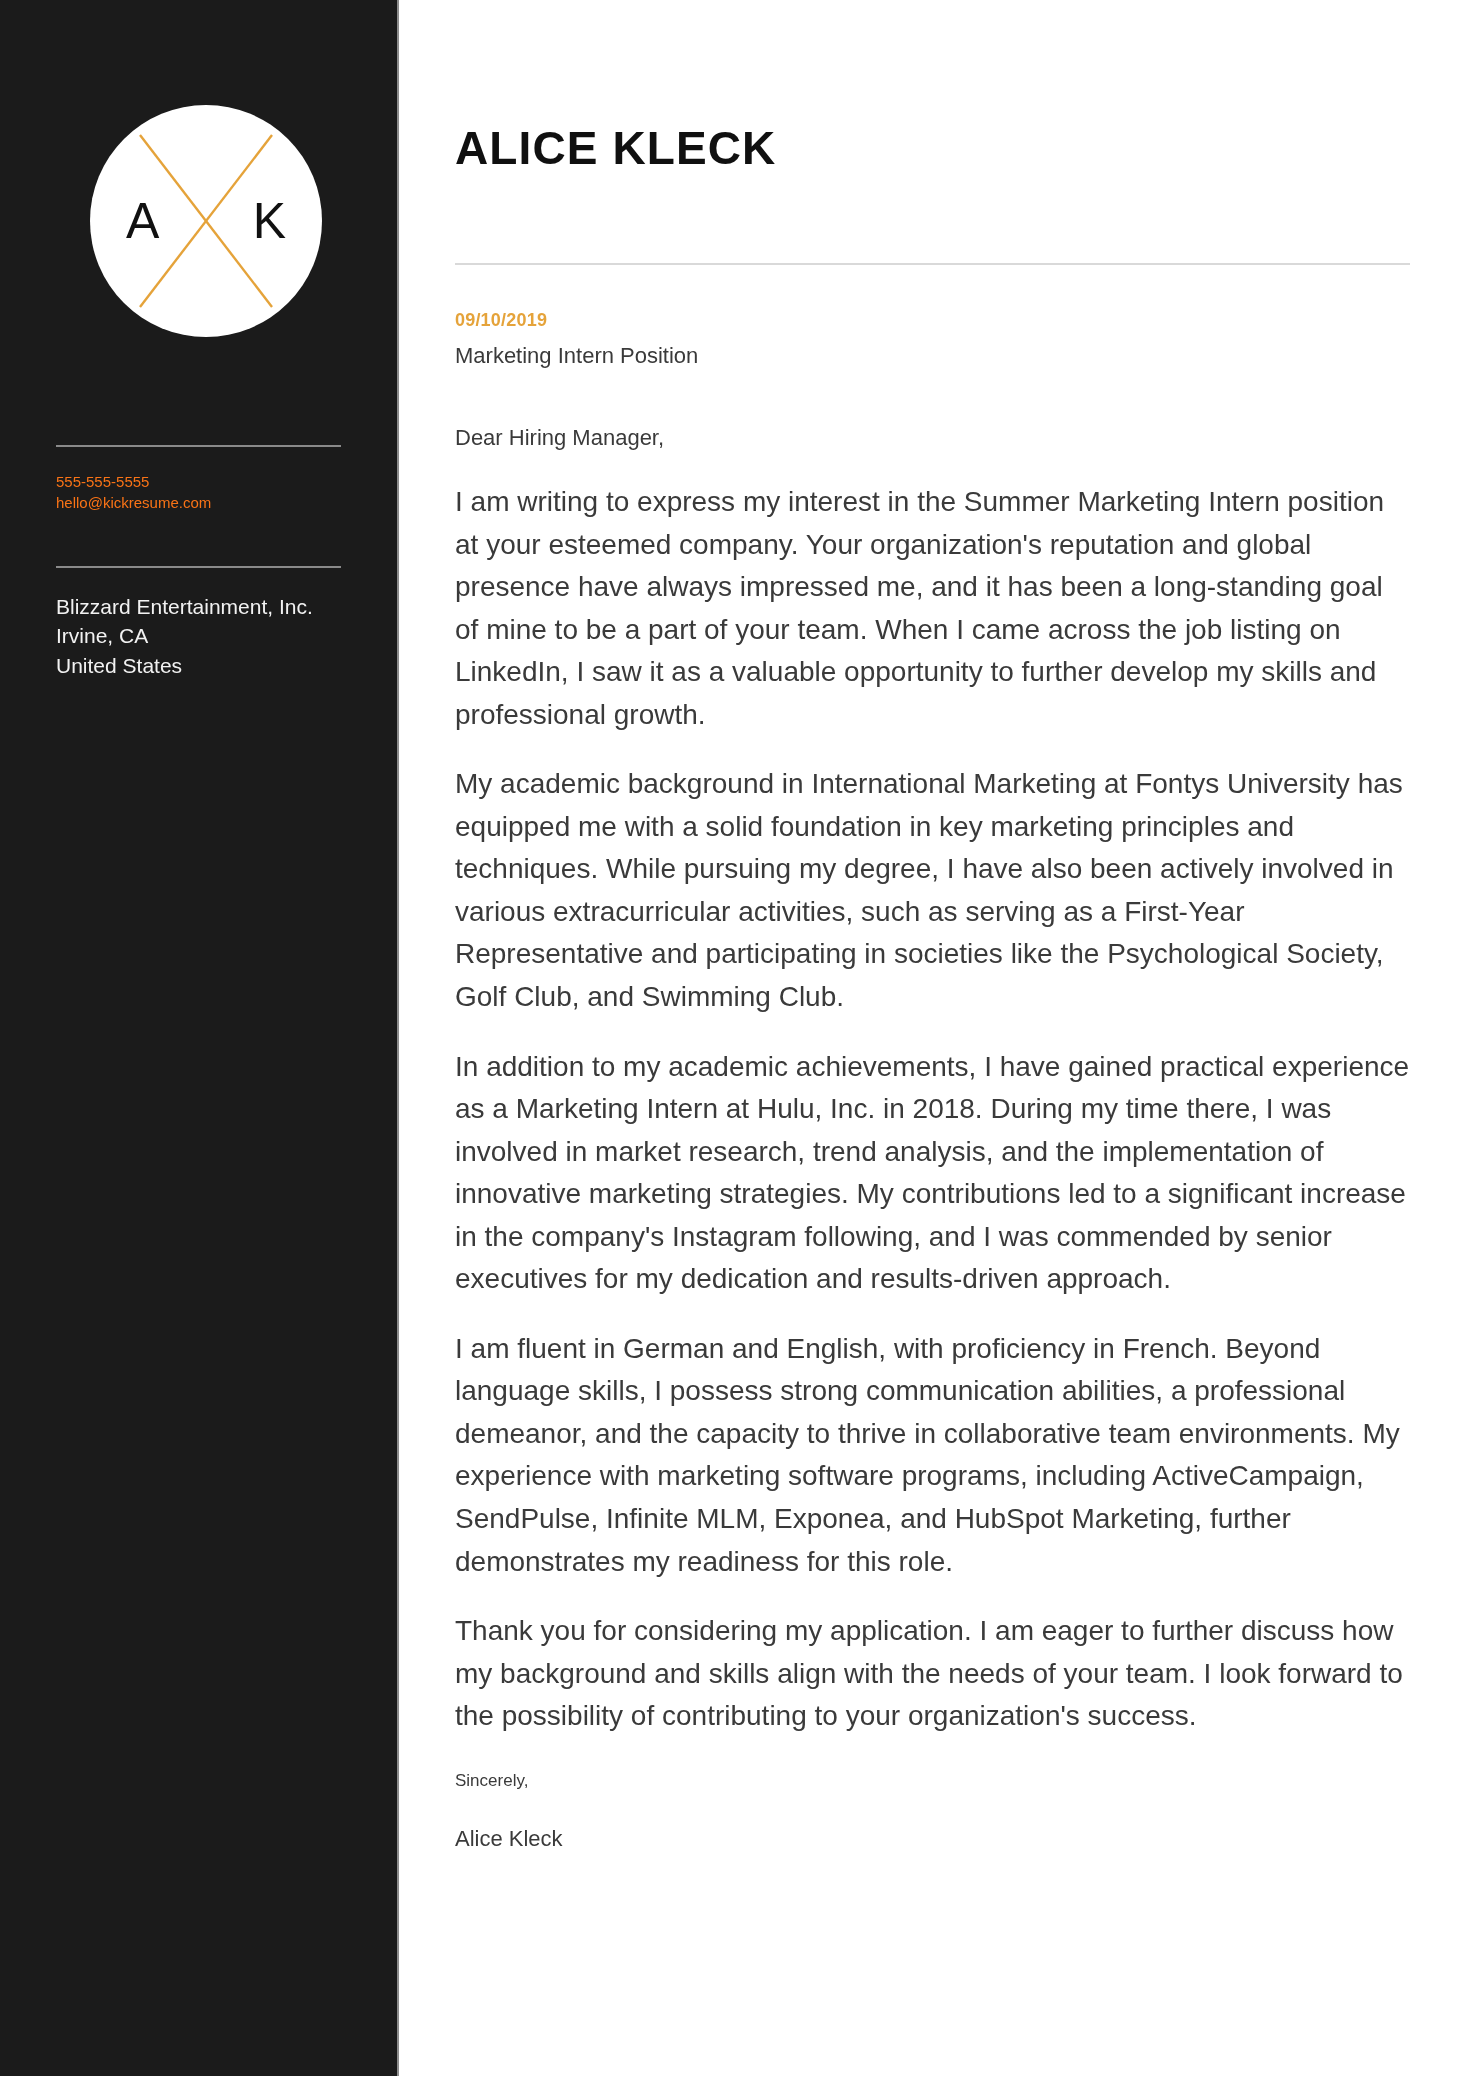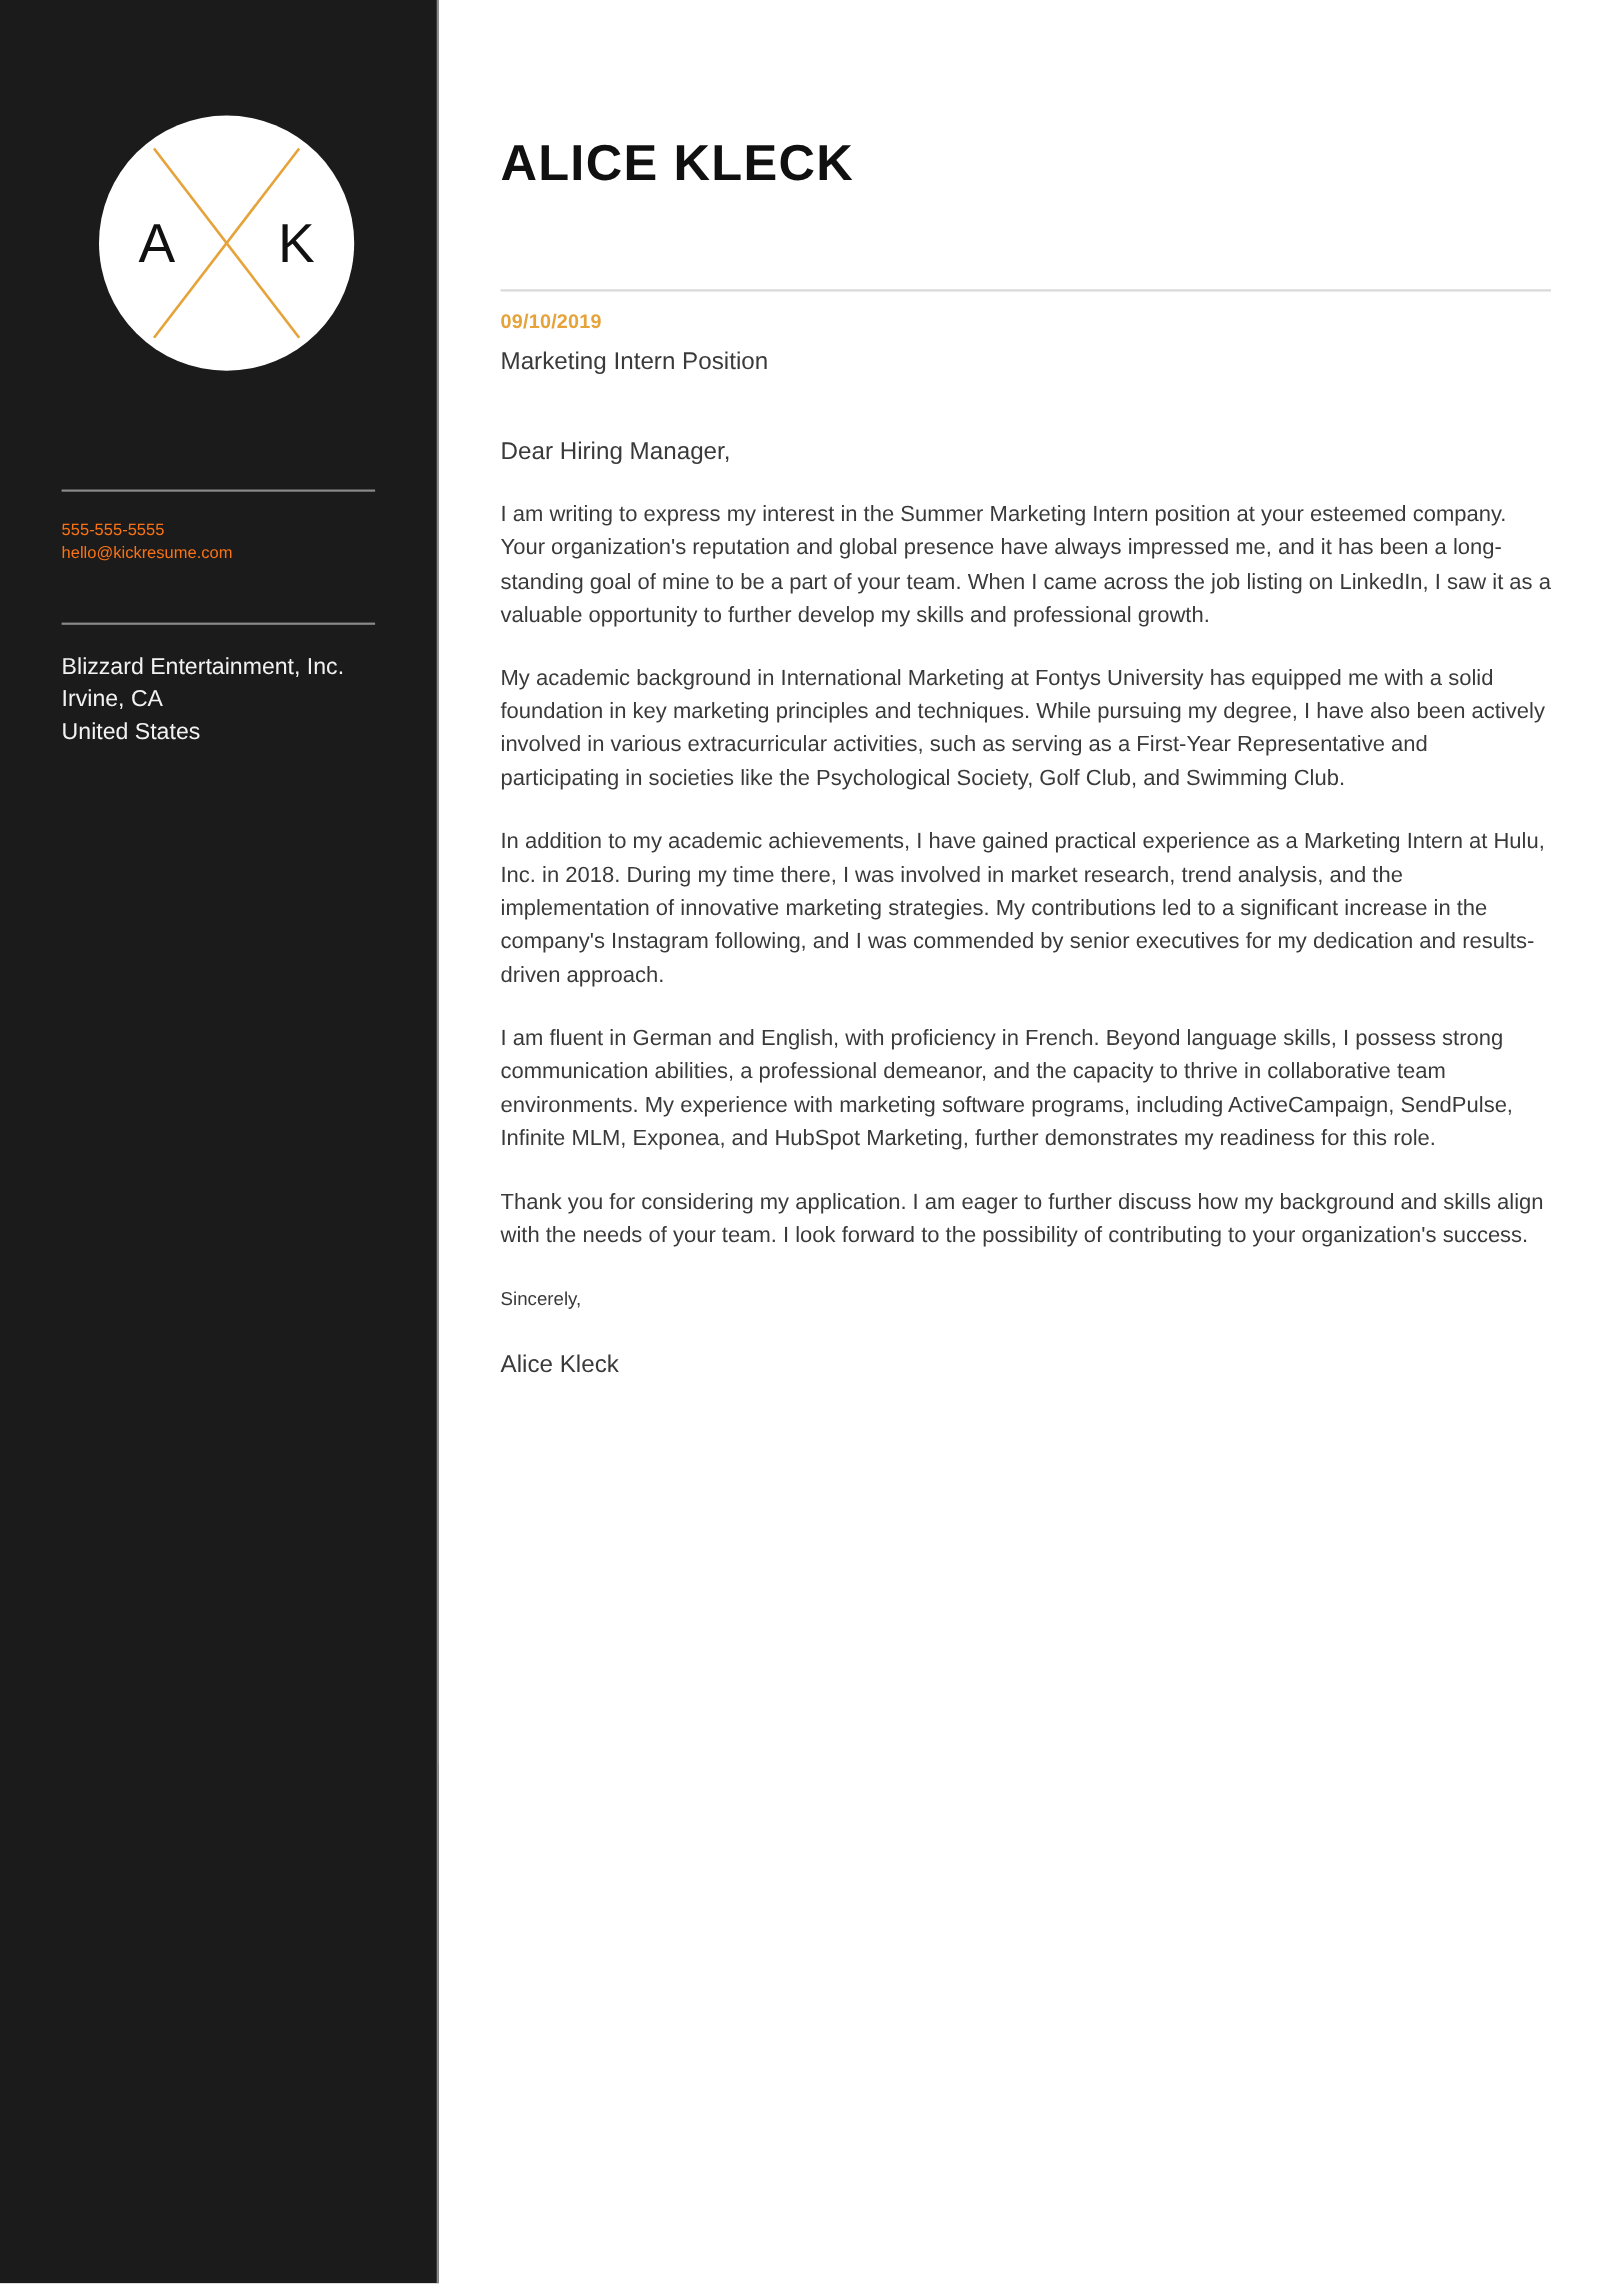--- a/index.html
+++ b/index.html
@@ -117,21 +117,21 @@
     line-height: 1;
     font-family: "Liberation Sans", sans-serif;
   }
 
   .main-rule {
     margin-top: 92px;
     height: 2px;
     background: #d9d9d9;
   }
 
-  .meta-block { margin-top: 14px; }
+  .meta-block { margin-top: 42px; }
 
   .letter-date {
     color: #e5a33a;
     font-size: 18px;
     font-weight: 700;
     line-height: 1.5;
     letter-spacing: 0.2px;
   }
 
   .letter-subject {
@@ -144,21 +144,21 @@
   .salutation {
     margin-top: 49px;
     color: #3a3a3a;
     font-size: 22px;
     line-height: 1.5;
   }
 
   .body-p {
     margin-top: 27px;
     color: #3a3a3a;
-    font-size: 20px;
+    font-size: 28px;
     line-height: 1.52;
     text-align: left;
   }
 
   .closing {
     margin-top: 30px;
     color: #3a3a3a;
     font-size: 17px;
     line-height: 1.5;
   }

